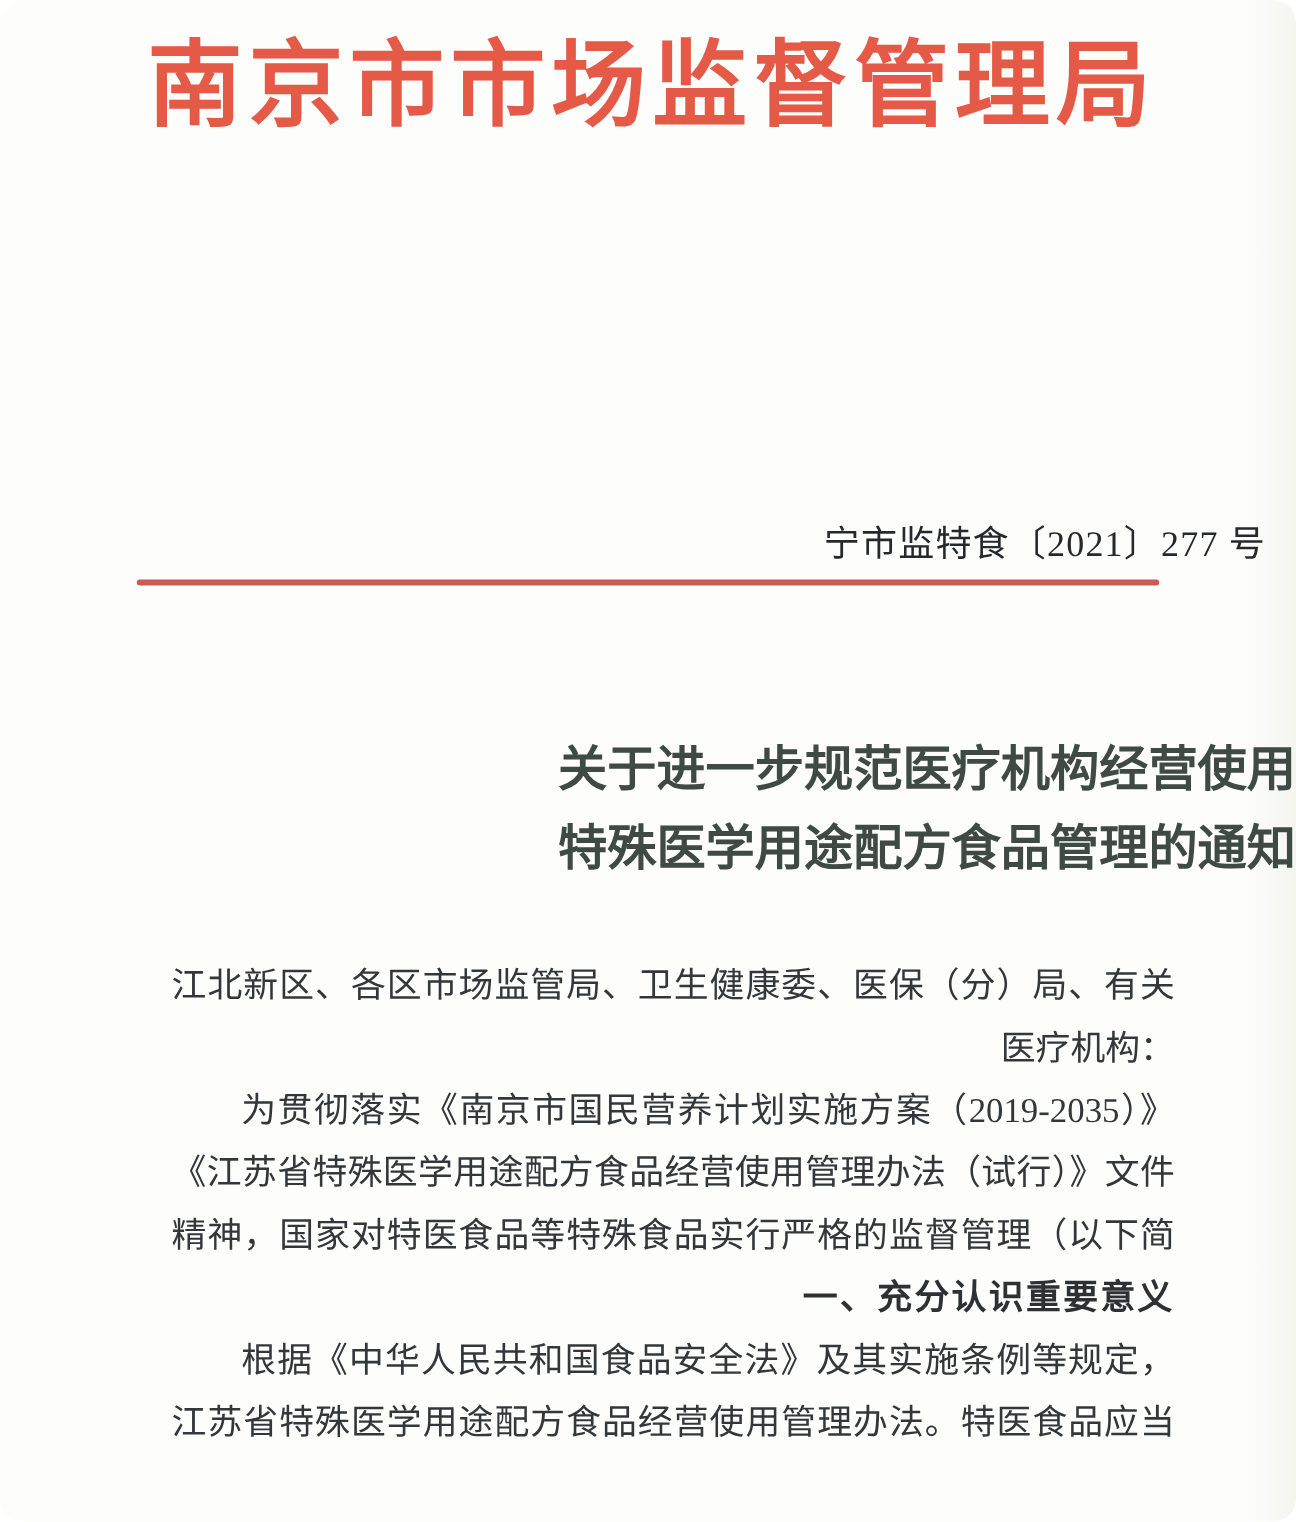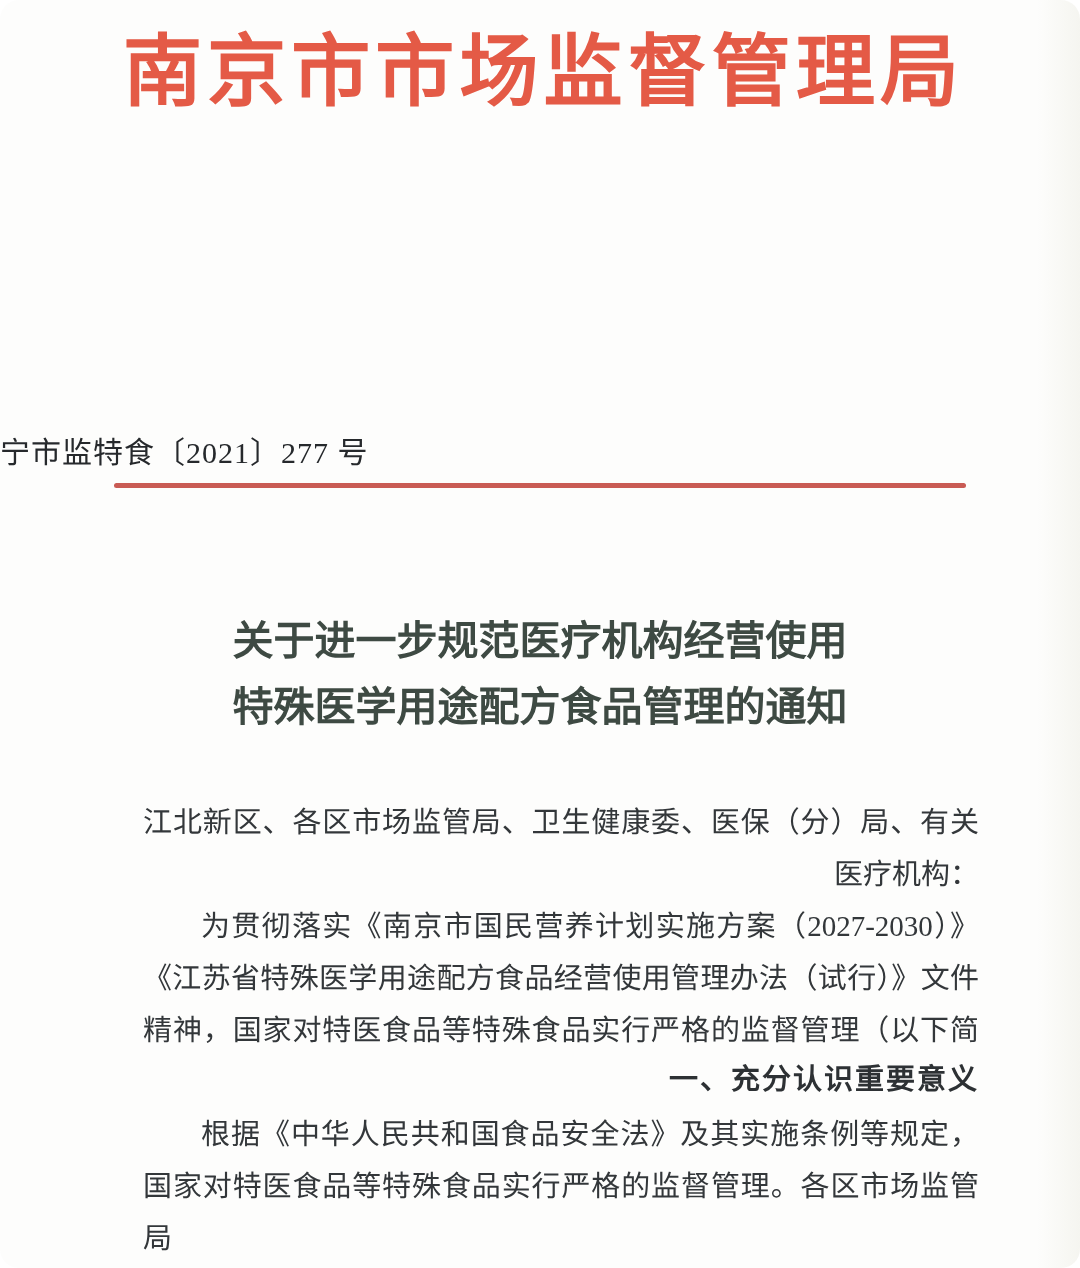--- a/index.html
+++ b/index.html
@@ -37,21 +37,21 @@
     white-space: nowrap;
     letter-spacing: 0;
   }
 
   
   .doc-number {
     position: absolute;
     top: 428px;
     left: 0;
     width: 1055px;
-    text-align: left;
+    text-align: right;
     font-size: 30px;
     color: #26292c;
     letter-spacing: 1px;
     font-family: "Liberation Serif", serif;
   }
 
   
   .red-rule {
     position: absolute;
     top: 483px;
@@ -60,21 +60,21 @@
     height: 5px;
     border-radius: 3px;
   }
 
   
   .notice-title {
     position: absolute;
     top: 608px;
     left: 0;
     width: 1080px;
-    text-align: center;
+    text-align: right;
     font-size: 41px;
     line-height: 66px;
     font-weight: 700;
     font-family: "Liberation Serif", serif;
   }
 
   
   .body-text {
     position: absolute;
     top: 796px;
@@ -91,21 +91,21 @@
   }
   .body-line.justified {
     text-align: justify;
     text-align-last: justify;
     text-justify: inter-character;
   }
   .body-line.indented {
     text-indent: 58px;
   }
   .body-line.section-heading {
-    font-family: Liberation Mono, monospace;
+    font-family: Liberation Serif, serif;
     font-weight: 700;
     color: #2d3134;
     letter-spacing: 2px;
   }
 </style>
 </head>
 <body>
 
 <div class="page">
 
@@ -118,21 +118,21 @@
   <div class="red-rule" style="background: rgb(201, 91, 84);"></div>
 
   <div class="notice-title" style="color: rgb(62, 74, 67);">
     <div>关于进一步规范医疗机构经营使用</div>
     <div>特殊医学用途配方食品管理的通知</div>
   </div>
 
   <div class="body-text">
     <div class="body-line justified">江北新区、各区市场监管局、卫生健康委、医保（分）局、有关</div>
     <div class="body-line">医疗机构：</div>
-    <div class="body-line justified indented">为贯彻落实《南京市国民营养计划实施方案（2027-2030）》</div>
+    <div class="body-line justified indented">为贯彻落实《南京市国民营养计划实施方案（2019-2035）》</div>
     <div class="body-line justified">《江苏省特殊医学用途配方食品经营使用管理办法（试行）》文件</div>
     <div class="body-line justified">精神，国家对特医食品等特殊食品实行严格的监督管理（以下简</div>
     <div class="body-line section-heading indented">一、充分认识重要意义</div>
     <div class="body-line justified indented">根据《中华人民共和国食品安全法》及其实施条例等规定，</div>
-    <div class="body-line justified">国家对特医食品等特殊食品实行严格的监督管理。各区市场监管局</div>
+    <div class="body-line justified">江苏省特殊医学用途配方食品经营使用管理办法。特医食品应当</div>
   </div>
 
 </div>
 
 </body></html>

